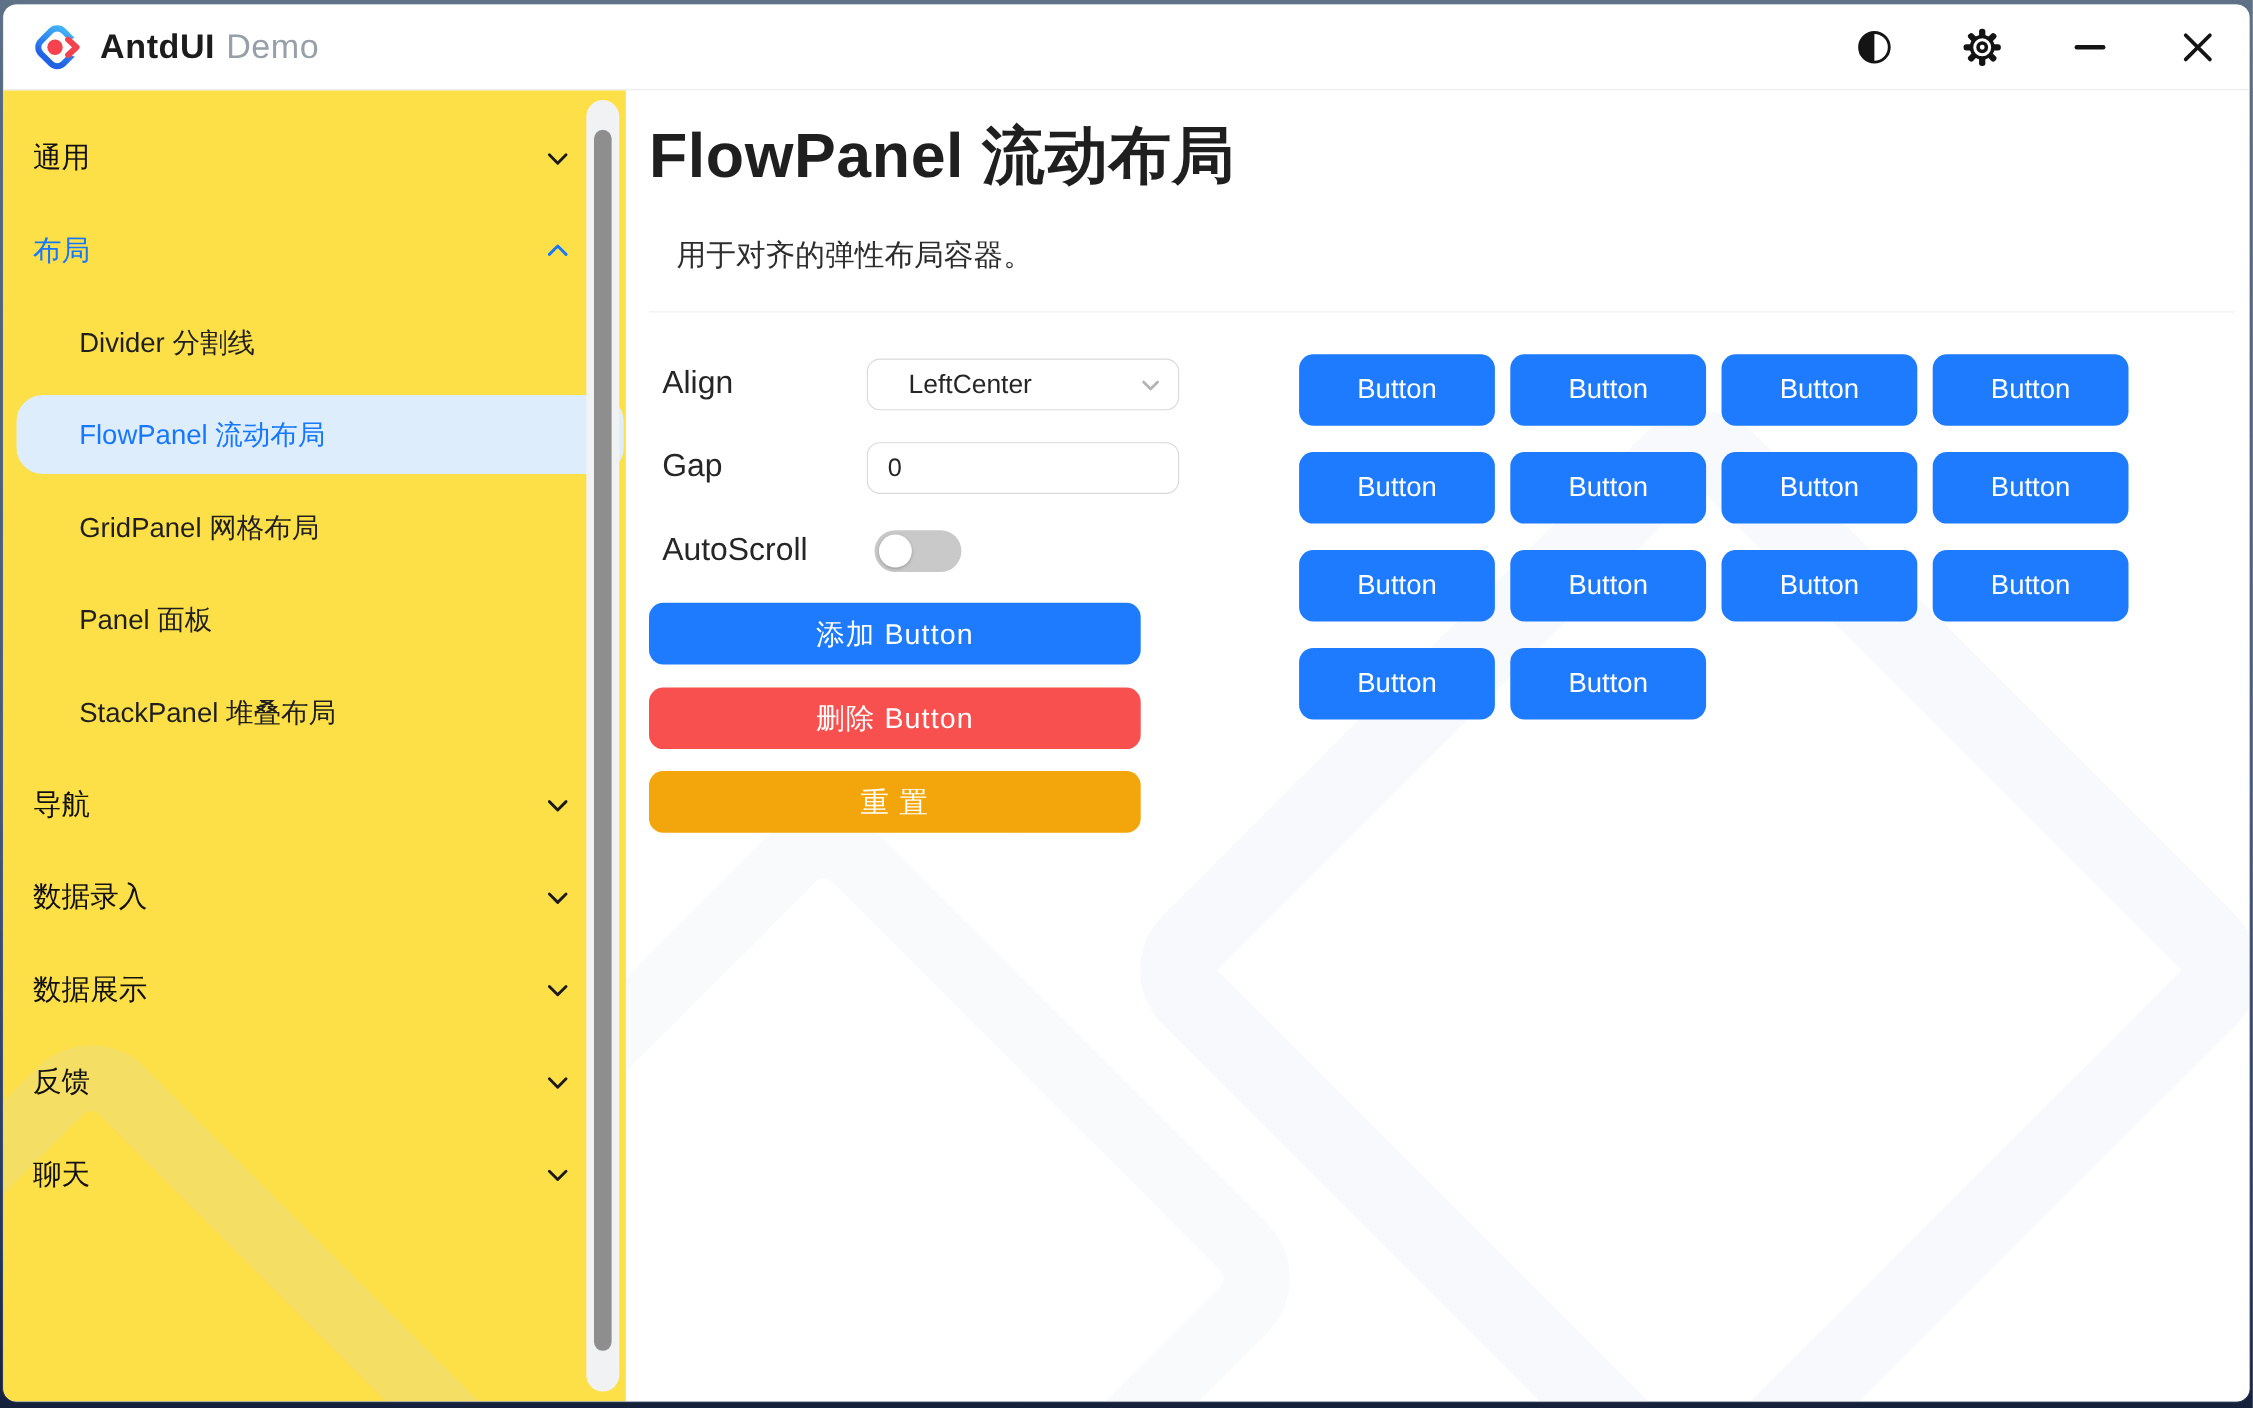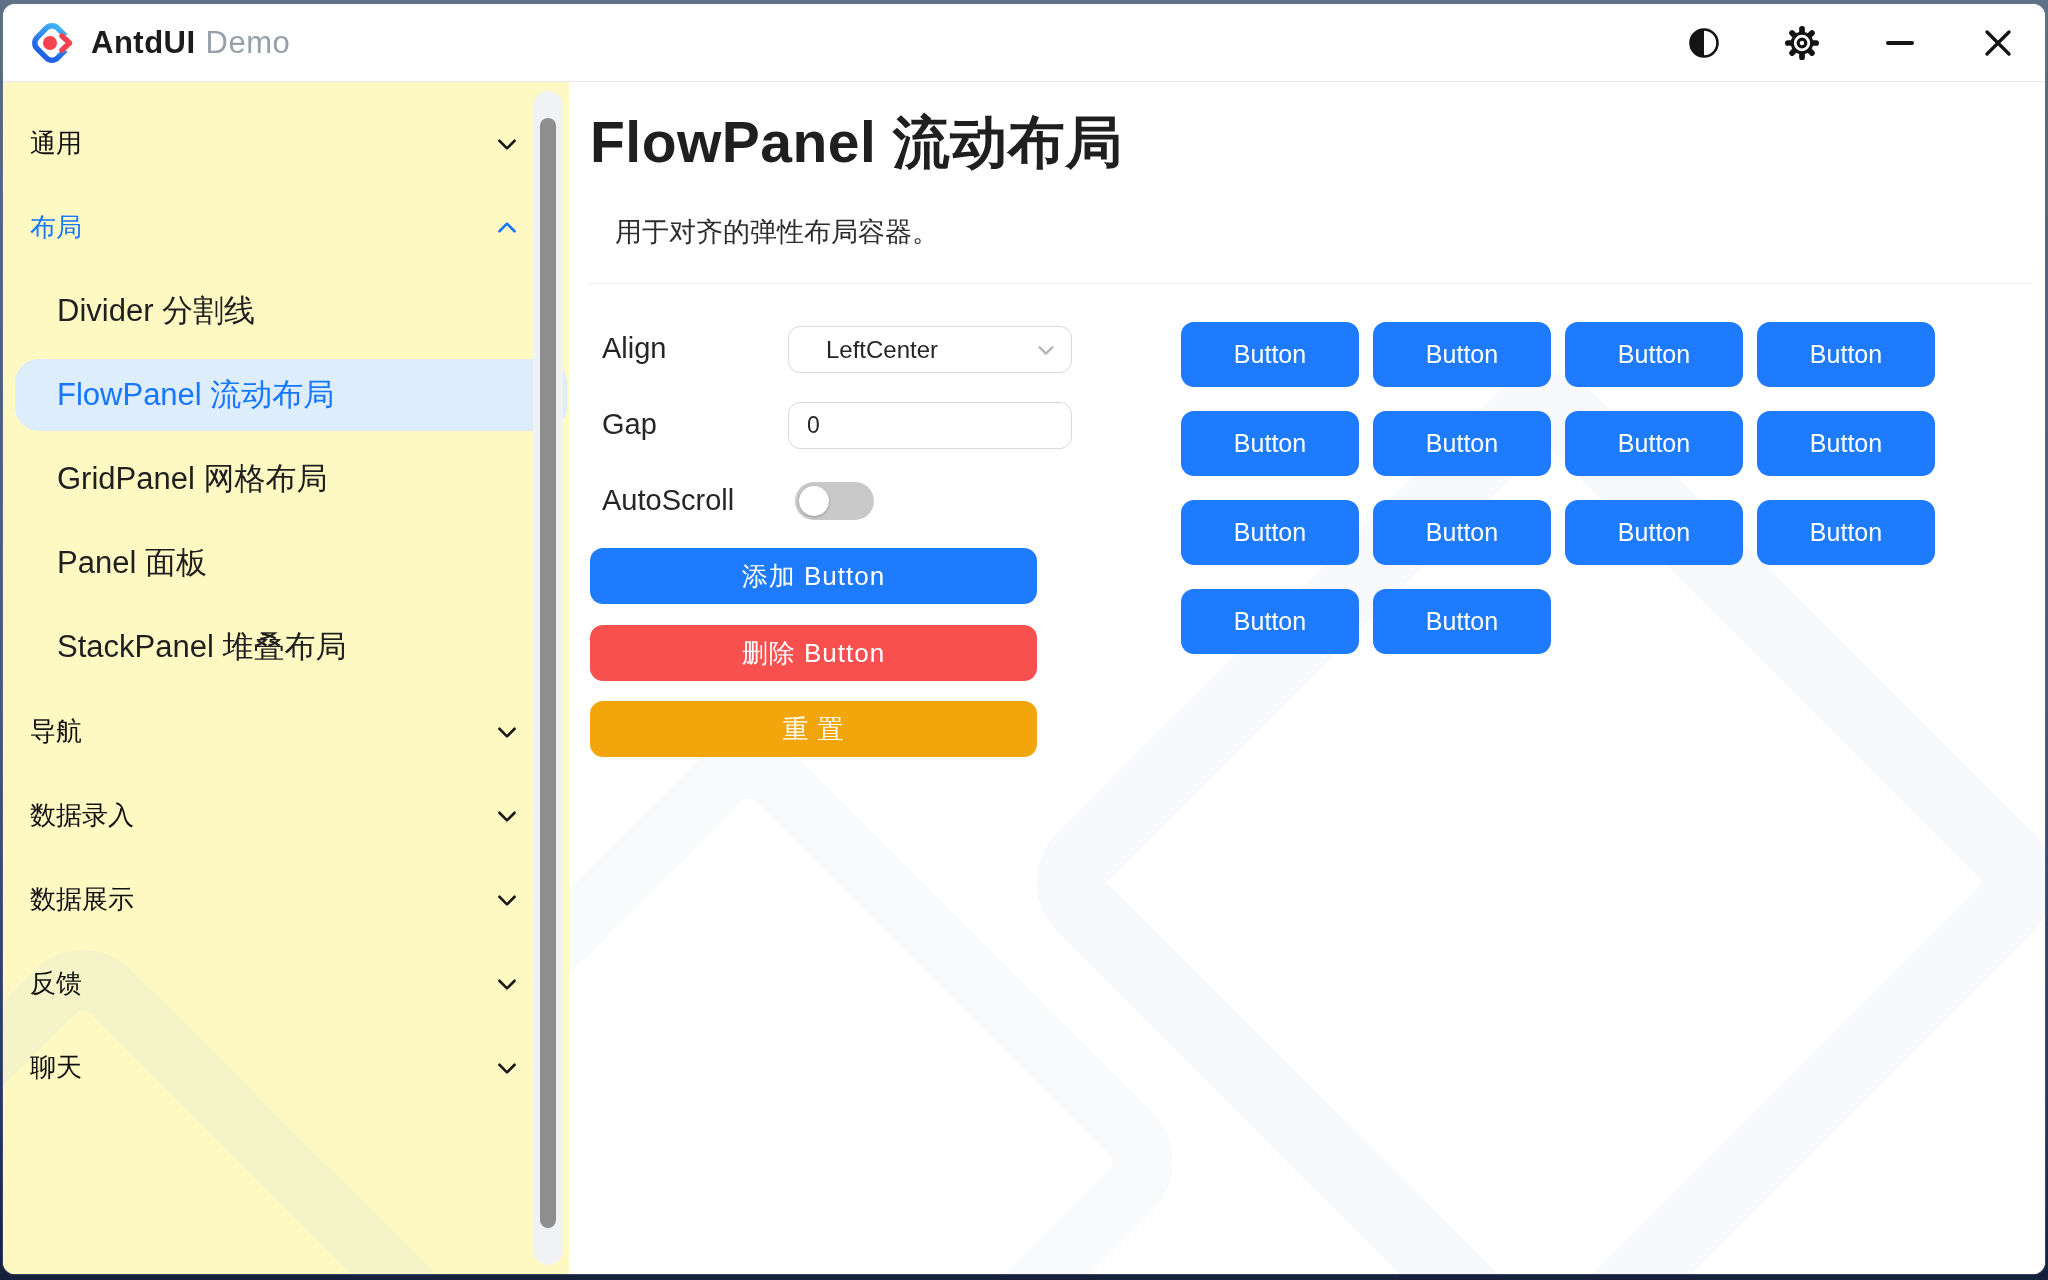--- a/index.html
+++ b/index.html
@@ -22,30 +22,30 @@
   .logo{width:46px;height:46px;margin-left:26px;flex:0 0 auto;}
   .brand{margin-left:16px;font-size:31px;letter-spacing:.5px;}
   .brand b{font-weight:600;color:#1c1c1c;}
   .brand span{font-weight:400;color:#97a0a8;margin-left:10px;}
   .tb-actions{margin-left:auto;margin-right:25px;display:flex;gap:54px;align-items:center;}
   .tb-btn{width:44px;height:44px;display:flex;align-items:center;justify-content:center;cursor:pointer;border-radius:8px;}
   .min-bar{width:28px;height:4px;background:#141414;border-radius:2px;}
   
   .app-body{flex:1;display:flex;min-height:0;}
   .sidebar{
-    width:566px;flex:0 0 566px;position:relative;background:#fef9c3;
+    width:566px;flex:0 0 566px;position:relative;background:#fde047;
     padding-top:19px;box-sizing:border-box;overflow:hidden;
   }
   .menu-item{
     position:relative;height:84px;display:flex;align-items:center;
     cursor:pointer;z-index:1;
   }
   .menu-item .label{font-size:26px;color:#111;white-space:nowrap;}
   .menu-item.group .label{padding-left:27px;}
-  .menu-item.child .label{padding-left:54px;font-size:31px;color:#1f1f1f;}
+  .menu-item.child .label{padding-left:69px;font-size:25px;color:#1f1f1f;}
   .menu-item.group.active .label{color:var(--accent);}
   .menu-item .chev{position:absolute;right:49px;top:50%;margin-top:-12px;color:#1a1a1a;}
   .menu-item.group.active .chev{color:var(--accent);}
   .chev svg{display:block;}
   .chev.up svg{transform:rotate(180deg);}
   .menu-item.child.selected .label{color:var(--accent);}
   .menu-item.child.selected::before{
     content:"";position:absolute;left:12px;right:2px;top:6px;bottom:6px;
     background:#ddedfb;border-radius:24px;z-index:-1;
   }

